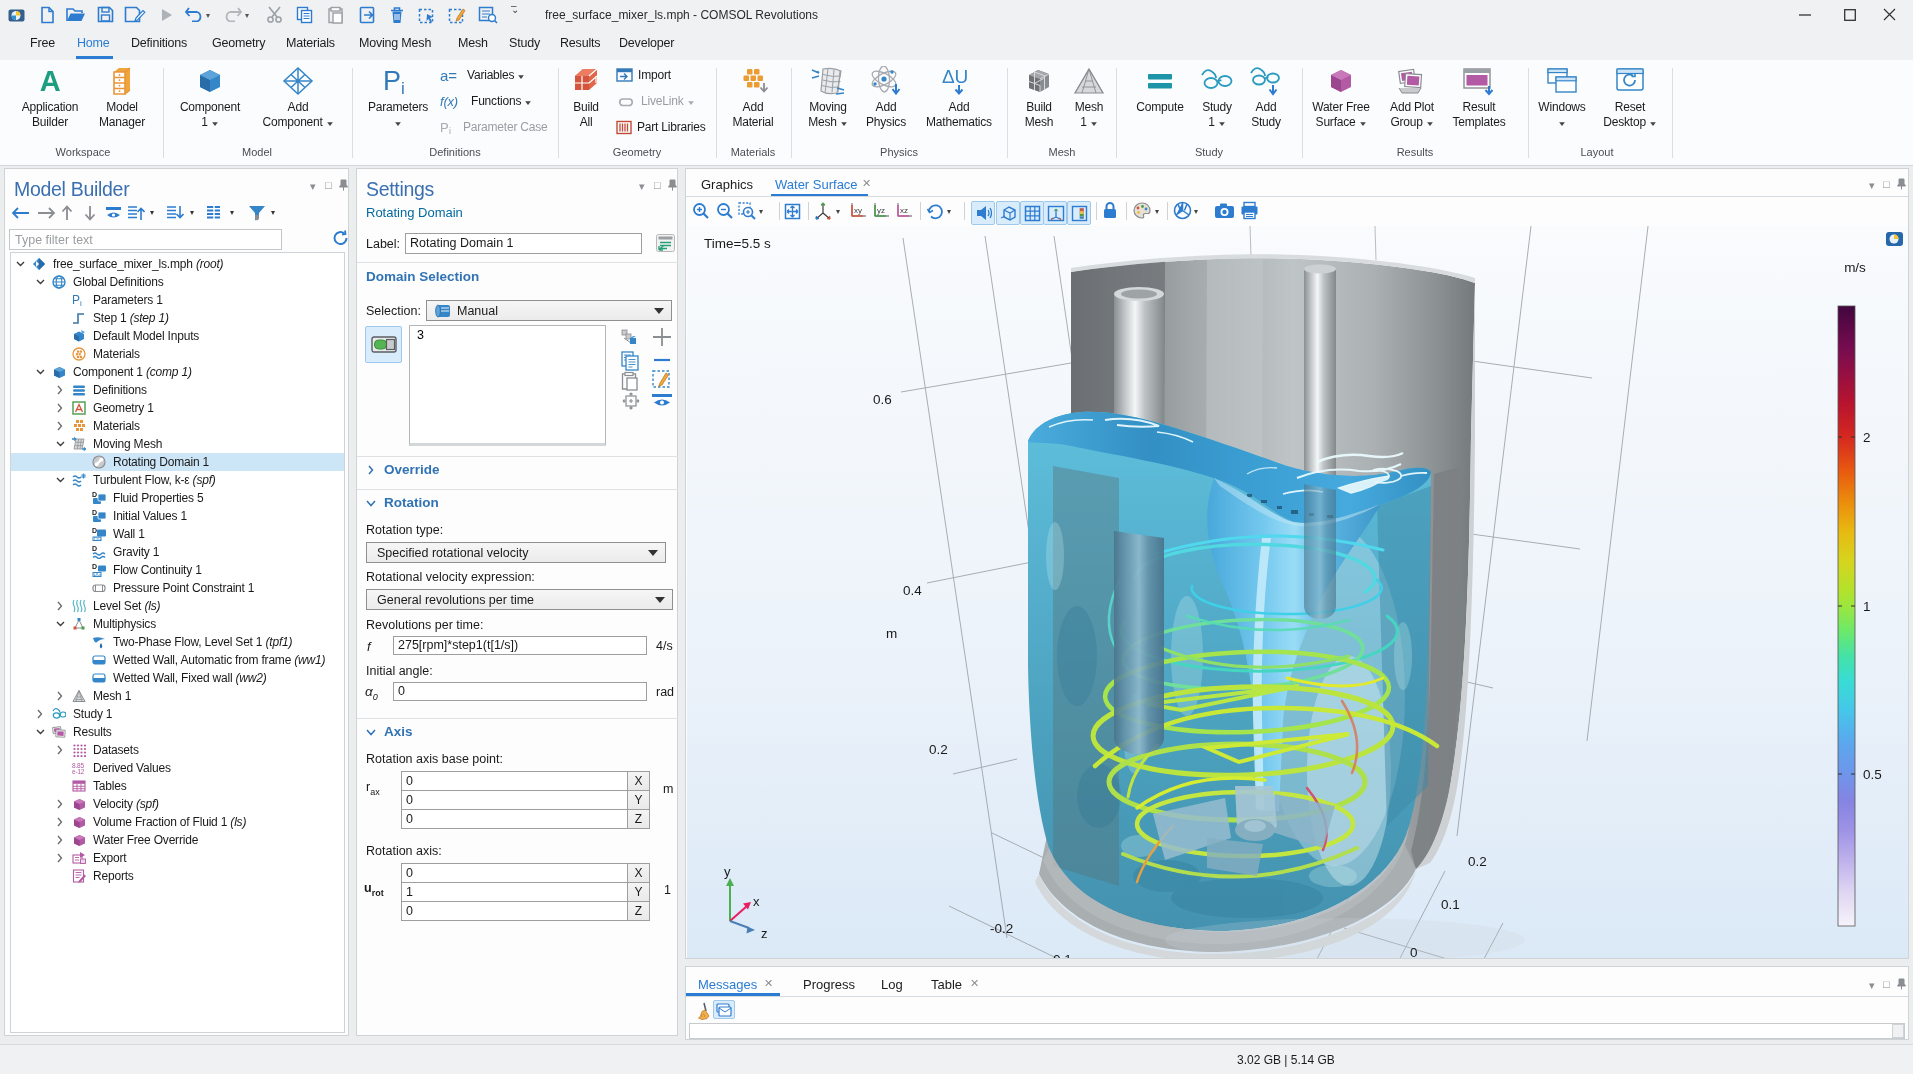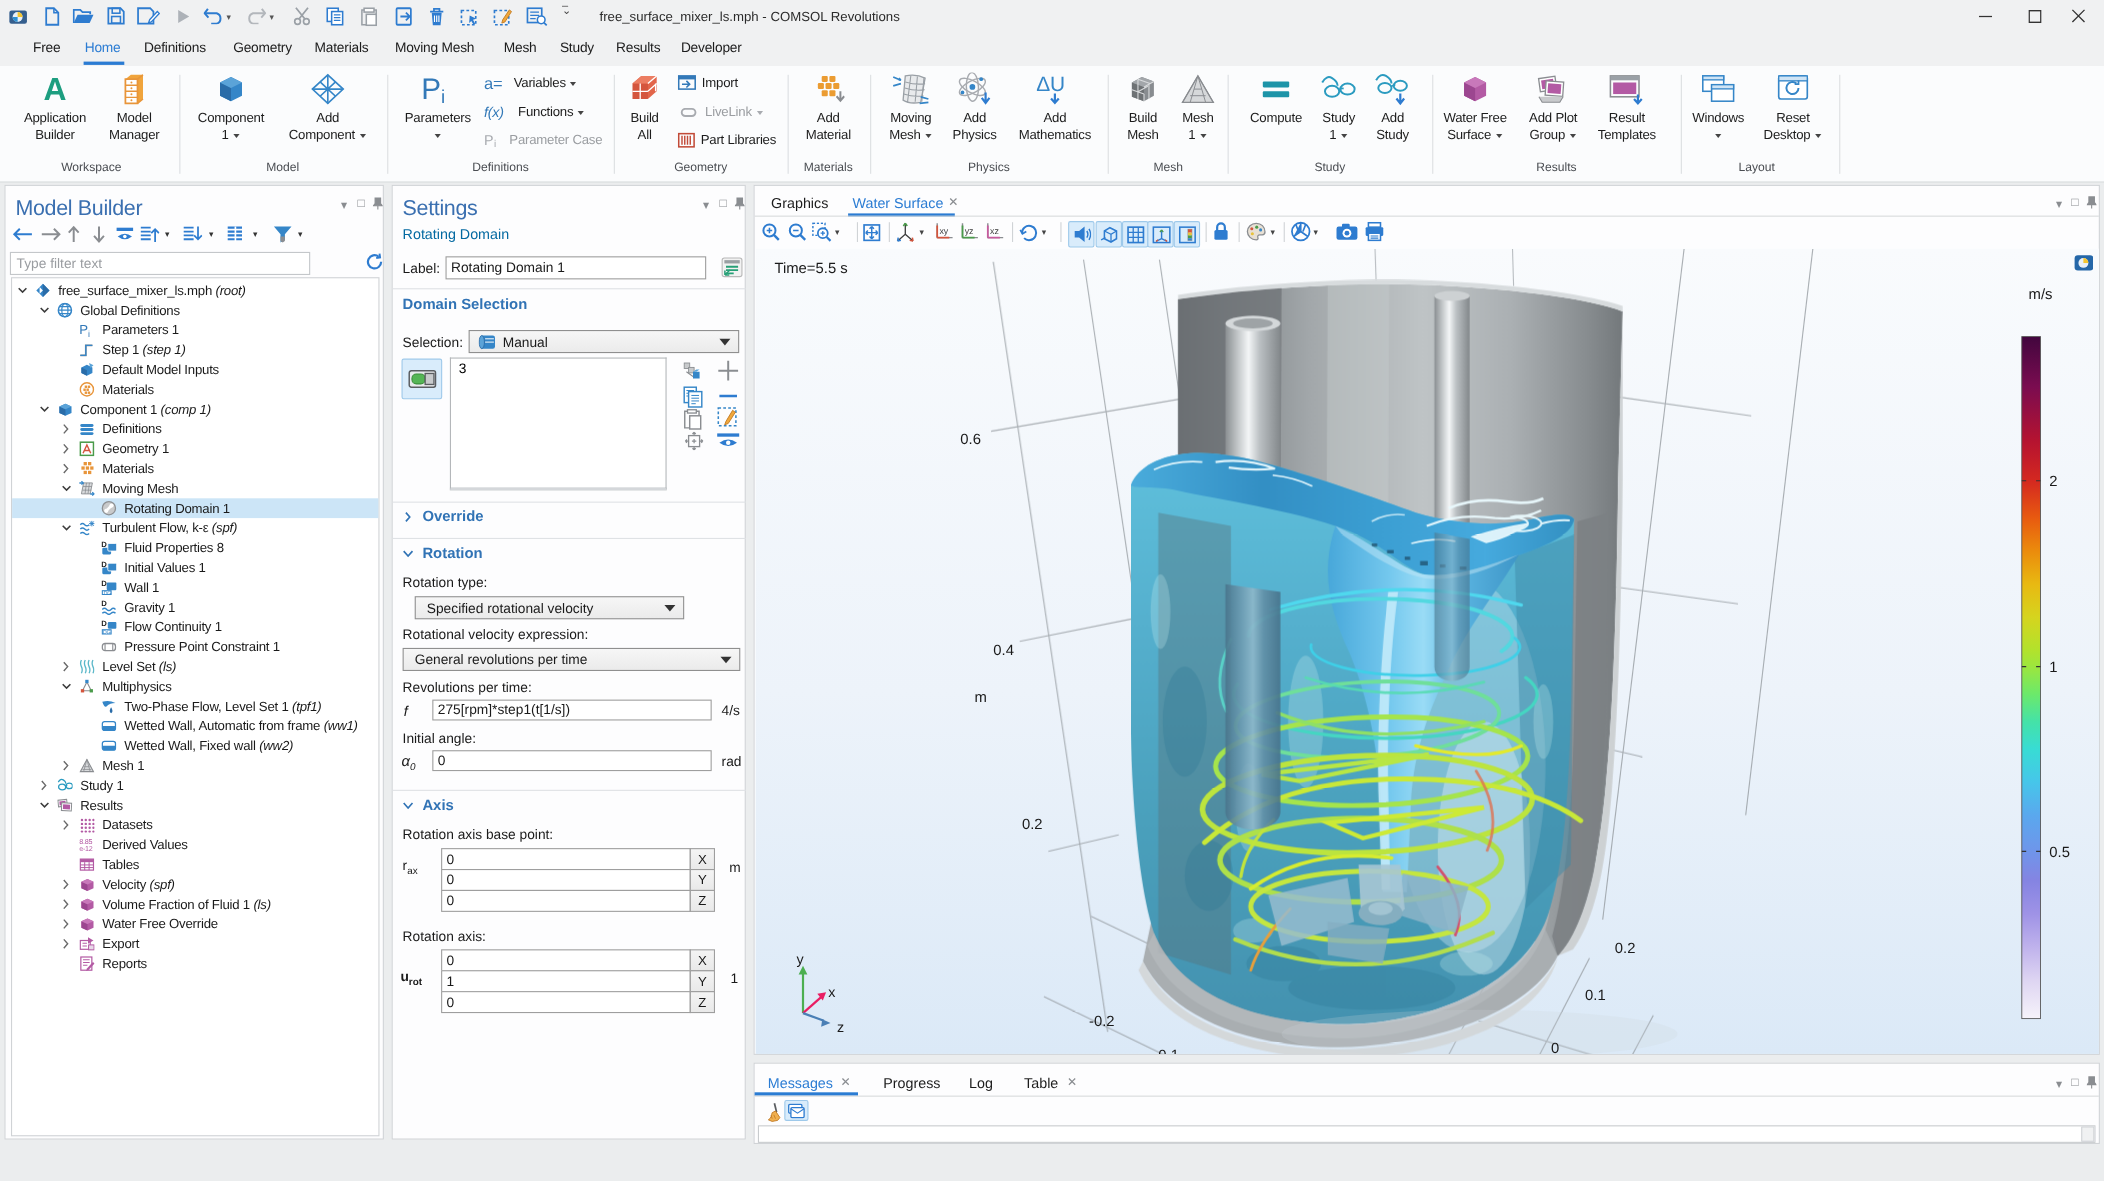--- a/index.html
+++ b/index.html
@@ -610,21 +610,21 @@
             <path d="M11.5 0.5 v5 M9 3 h5 M9.7 1 l3.6 4 M13.3 1 l-3.6 4" stroke="#3586c8" stroke-width="0.9"></path>
           </svg>
           <span class="abs" style="left:82px">Turbulent Flow, k-ε <i>(spf)</i></span>
         </div>
 <div class="trow" style="top:236px">
           <svg class="abs" style="left:81px;top:2px" width="14" height="14" viewBox="0 0 14 14">
             <text x="0" y="6" font-size="7" font-weight="bold" fill="#1a1a1a" font-family="Liberation Sans">D</text>
             <rect x="1" y="7" width="8" height="6" rx="1" fill="#3586c8"></rect>
             <rect x="6" y="3" width="8" height="7" rx="1" fill="#3586c8" stroke="#fff" stroke-width="0.8"></rect>
           </svg>
-          <span class="abs" style="left:102px">Fluid Properties 8</span>
+          <span class="abs" style="left:102px">Fluid Properties 5</span>
         </div>
 <div class="trow" style="top:254px">
           <svg class="abs" style="left:81px;top:2px" width="14" height="14" viewBox="0 0 14 14">
             <text x="0" y="6" font-size="7" font-weight="bold" fill="#1a1a1a" font-family="Liberation Sans">D</text>
             <rect x="1" y="7" width="8" height="6" rx="1" fill="#3586c8"></rect>
             <rect x="6" y="3" width="8" height="7" rx="1" fill="#3586c8" stroke="#fff" stroke-width="0.8"></rect>
           </svg>
           <span class="abs" style="left:102px">Initial Values 1</span>
         </div>
 <div class="trow" style="top:272px">
@@ -917,21 +917,21 @@
     <svg class="abs" style="left:11px;top:296px" width="6" height="10" viewBox="0 0 6 10">
           <path d="M1 1 L4.5 5 1 9" fill="none" stroke="#3173b5" stroke-width="1.5"></path>
         </svg>
     <div class="shead" style="left:27px;top:293px">Override</div>
     <div class="hsep" style="left:0;top:320px;width:321px"></div>
     <svg class="abs" style="left:9px;top:331px" width="10px" height="7" viewBox="0 0 10 7">
           <path d="M1 1 L5 5.5 9 1" fill="none" stroke="#3173b5" stroke-width="1.5"></path>
         </svg>
     <div class="shead" style="left:27px;top:326px">Rotation</div>
     <span class="slabel" style="left:9px;top:354px">Rotation type:</span>
-    <div class="sdrop" style="left:20px;top:373px;width:245px;height:21px">
+    <div class="sdrop" style="left:9px;top:373px;width:300px;height:21px">
           <span style="position:absolute;left:10px;top:3px">Specified rotational velocity</span>
           <div class="dcaret"></div>
         </div>
     <span class="slabel" style="left:9px;top:401px">Rotational velocity expression:</span>
     <div class="sdrop" style="left:9px;top:420px;width:307px;height:21px">
           <span style="position:absolute;left:10px;top:3px">General revolutions per time</span>
           <div class="dcaret"></div>
         </div>
     <span class="slabel" style="left:9px;top:449px">Revolutions per time:</span>
     <span class="slabel" style="left:10px;top:470px;font-style:italic;font-size:13px">f</span>
@@ -1361,14 +1361,17 @@
     <svg style="margin:2px" width="16" height="14" viewBox="0 0 16 14">
           <rect x="1" y="1" width="12" height="8" rx="1" fill="#fff" stroke="#2e7cd0" stroke-width="1.2"></rect>
           <rect x="3" y="4" width="12" height="9" rx="1" fill="#fff" stroke="#2e7cd0" stroke-width="1.2"></rect>
           <path d="M3 5 l6 4 6 -4" fill="none" stroke="#2e7cd0" stroke-width="1"></path>
         </svg>
   </div>
   <div class="abs" style="left:3px;top:56px;width:1216px;height:16px;background:#fff;border:1px solid #c8cbce"></div>
   <div class="abs" style="left:1206px;top:57px;width:12px;height:14px;background:#f0f1f2;border:1px solid #d0d3d6"></div>
 </div>
 
-
+<div id="statusbar">
+  <span style="position:absolute; left:1237px; top:8px;">3.02 GB | 5.14 GB</span>
 </div>
 
+</div>
+
 </body></html>

